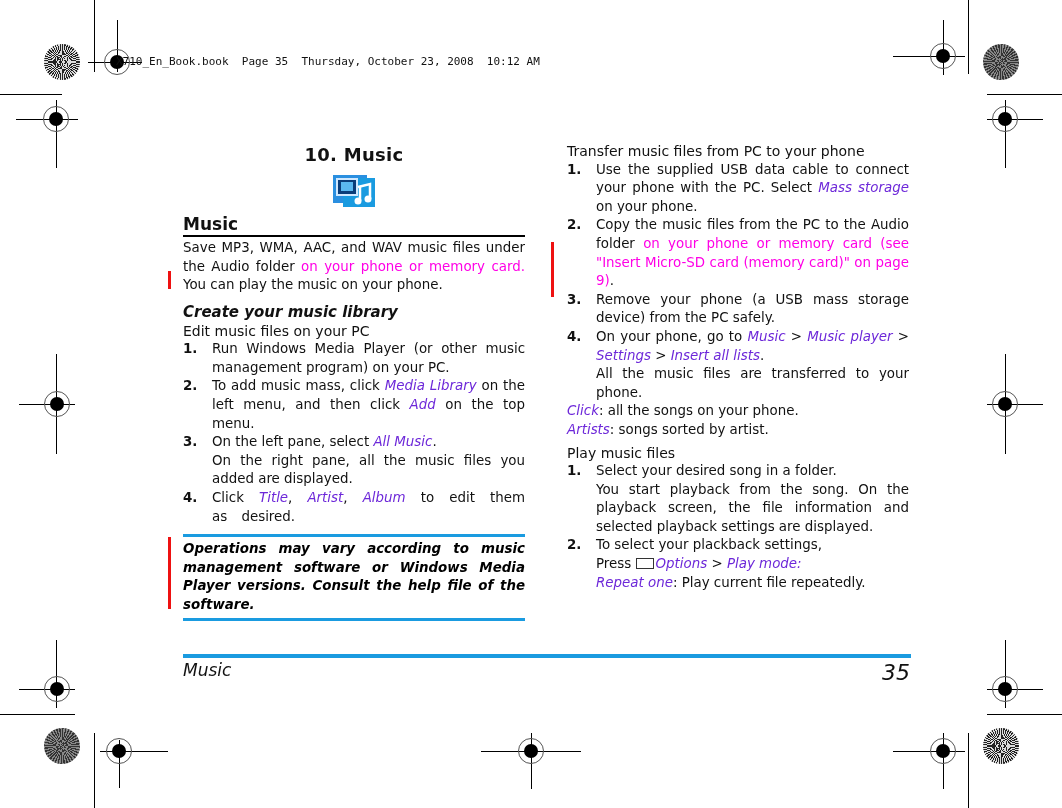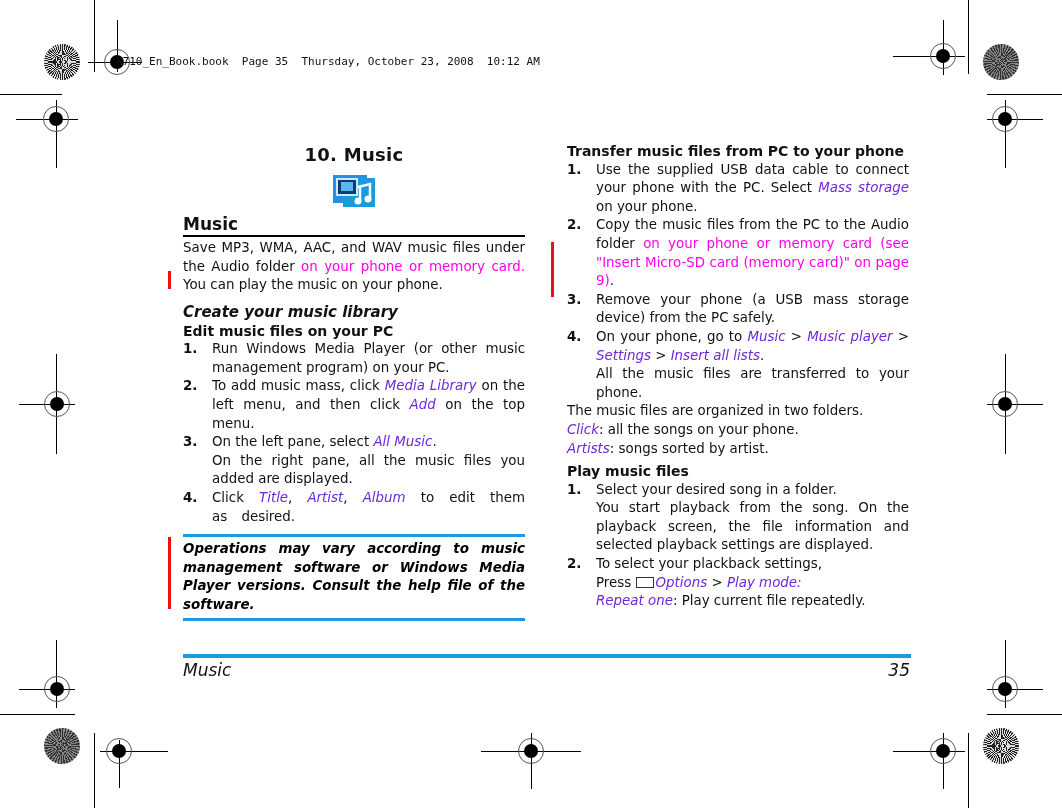--- a/index.html
+++ b/index.html
@@ -23,34 +23,34 @@
                    font-size:11px; color:#111; white-space:pre; }
 
     .col { position:absolute; font-size:13.4px; line-height:18.6px; }
     .col-left { left:183px; top:142px; width:342px; }
     .col-right { left:567px; top:142px; width:342px; }
 
     .chapter-title { text-align:center; font-weight:bold; font-size:18px; margin:4px 0 10px 0; letter-spacing:0.3px; }
     .music-icon { display:block; margin:0 auto 8px auto; width:42px; height:32px; position:relative; }
     .section-heading { font-weight:bold; font-size:17px; border-bottom:2px solid #000; padding-bottom:2px; margin-bottom:2px; }
     .sub-italic { font-weight:bold; font-style:italic; font-size:15px; margin-top:8px; }
-    .sub-bold { font-weight:bold; font-size:14px; }
+    .sub-bold { font-weight:normal; font-size:14px; }
     p { margin:0; text-align:justify; }
     .link { color:#6d28d9; font-style:italic; }
     .pink { color:#ff00e6; }
     ol.steps { list-style:none; margin:0; padding:0; }
     ol.steps li { position:relative; padding-left:29px; text-align:justify; }
     ol.steps li .num { position:absolute; left:0; top:0; font-weight:bold; }
     .note-box { border-top:3px solid #1a9be0; border-bottom:3px solid #1a9be0; margin-top:8px; padding:3px 0 4px 0;
                 color:#000000; font-weight:bold; font-style:italic; text-align:justify; }
     .change-bar { position:absolute; width:3px; background:#ee1111; }
 
     .footer-rule { position:absolute; left:183px; top:654px; width:728px; height:4px; background:#1a9be0; }
     .footer-left { position:absolute; left:183px; top:660px; font-style:italic; font-size:17px; }
-    .footer-right { position:absolute; left:880px; top:660px; width:30px; text-align:right; font-style:italic; font-size:17px; }
+    .footer-right { position:absolute; left:880px; top:660px; width:30px; text-align:right; font-style:italic; font-size:22px; }
     .soft-key { display:inline-block; width:16px; height:9px; border:1px solid #333; margin-right:2px; vertical-align:-1px; position:relative; }
   </style>
 </head>
 <body>
 
 <div>
 
   <div class="dial" style="left:62px;top:62px;"></div>
   <div class="line-v" style="left:94px;top:0;height:72px;"></div>
   <div class="line-v" style="left:117px;top:20px;height:52px;"></div>
@@ -140,21 +140,20 @@
 
 <div class="col col-right">
   <div class="sub-bold">Transfer music files from PC to your phone</div>
   <ol class="steps">
     <li><span class="num">1.</span><span>Use the supplied USB data cable to connect your phone with the PC. Select </span><span class="link">Mass storage</span><span> on your phone.</span></li>
     <li><span class="num">2.</span><span>Copy the music files from the PC to the Audio folder </span><span class="pink">on your phone or memory card (see "Insert Micro-SD card (memory card)" on page 9)</span><span>.</span></li>
     <li><span class="num">3.</span><span>Remove your phone (a USB mass storage device) from the PC safely.</span></li>
     <li><span class="num">4.</span><span>On your phone, go to </span><span class="link">Music</span><span> &gt; </span><span class="link">Music player</span><span> &gt; </span><span class="link">Settings</span><span> &gt; </span><span class="link">Insert all lists</span><span>.</span><br><span>All the music files are transferred to your phone.</span></li>
   </ol>
 
-  <p>The music files are organized in two folders.</p>
   <p><span class="link">Click</span><span>: all the songs on your phone.</span></p>
   <p><span class="link">Artists</span><span>: songs sorted by artist.</span></p>
 
   <div class="sub-bold" style="margin-top:4px;">Play music files</div>
   <ol class="steps">
     <li><span class="num">1.</span><span>Select your desired song in a folder.</span><br><span>You start playback from the song. On the playback screen, the file information and selected playback settings are displayed.</span></li>
     <li style="text-align:left;"><span class="num">2.</span><span>To select your plackback settings,</span><br><span>Press </span><span class="soft-key"></span><span class="link">Options</span><span> &gt; </span><span class="link">Play mode</span><span class="link">:</span><br><span class="link">Repeat one</span><span>: Play current file repeatedly.</span></li>
   </ol>
 </div>
 

